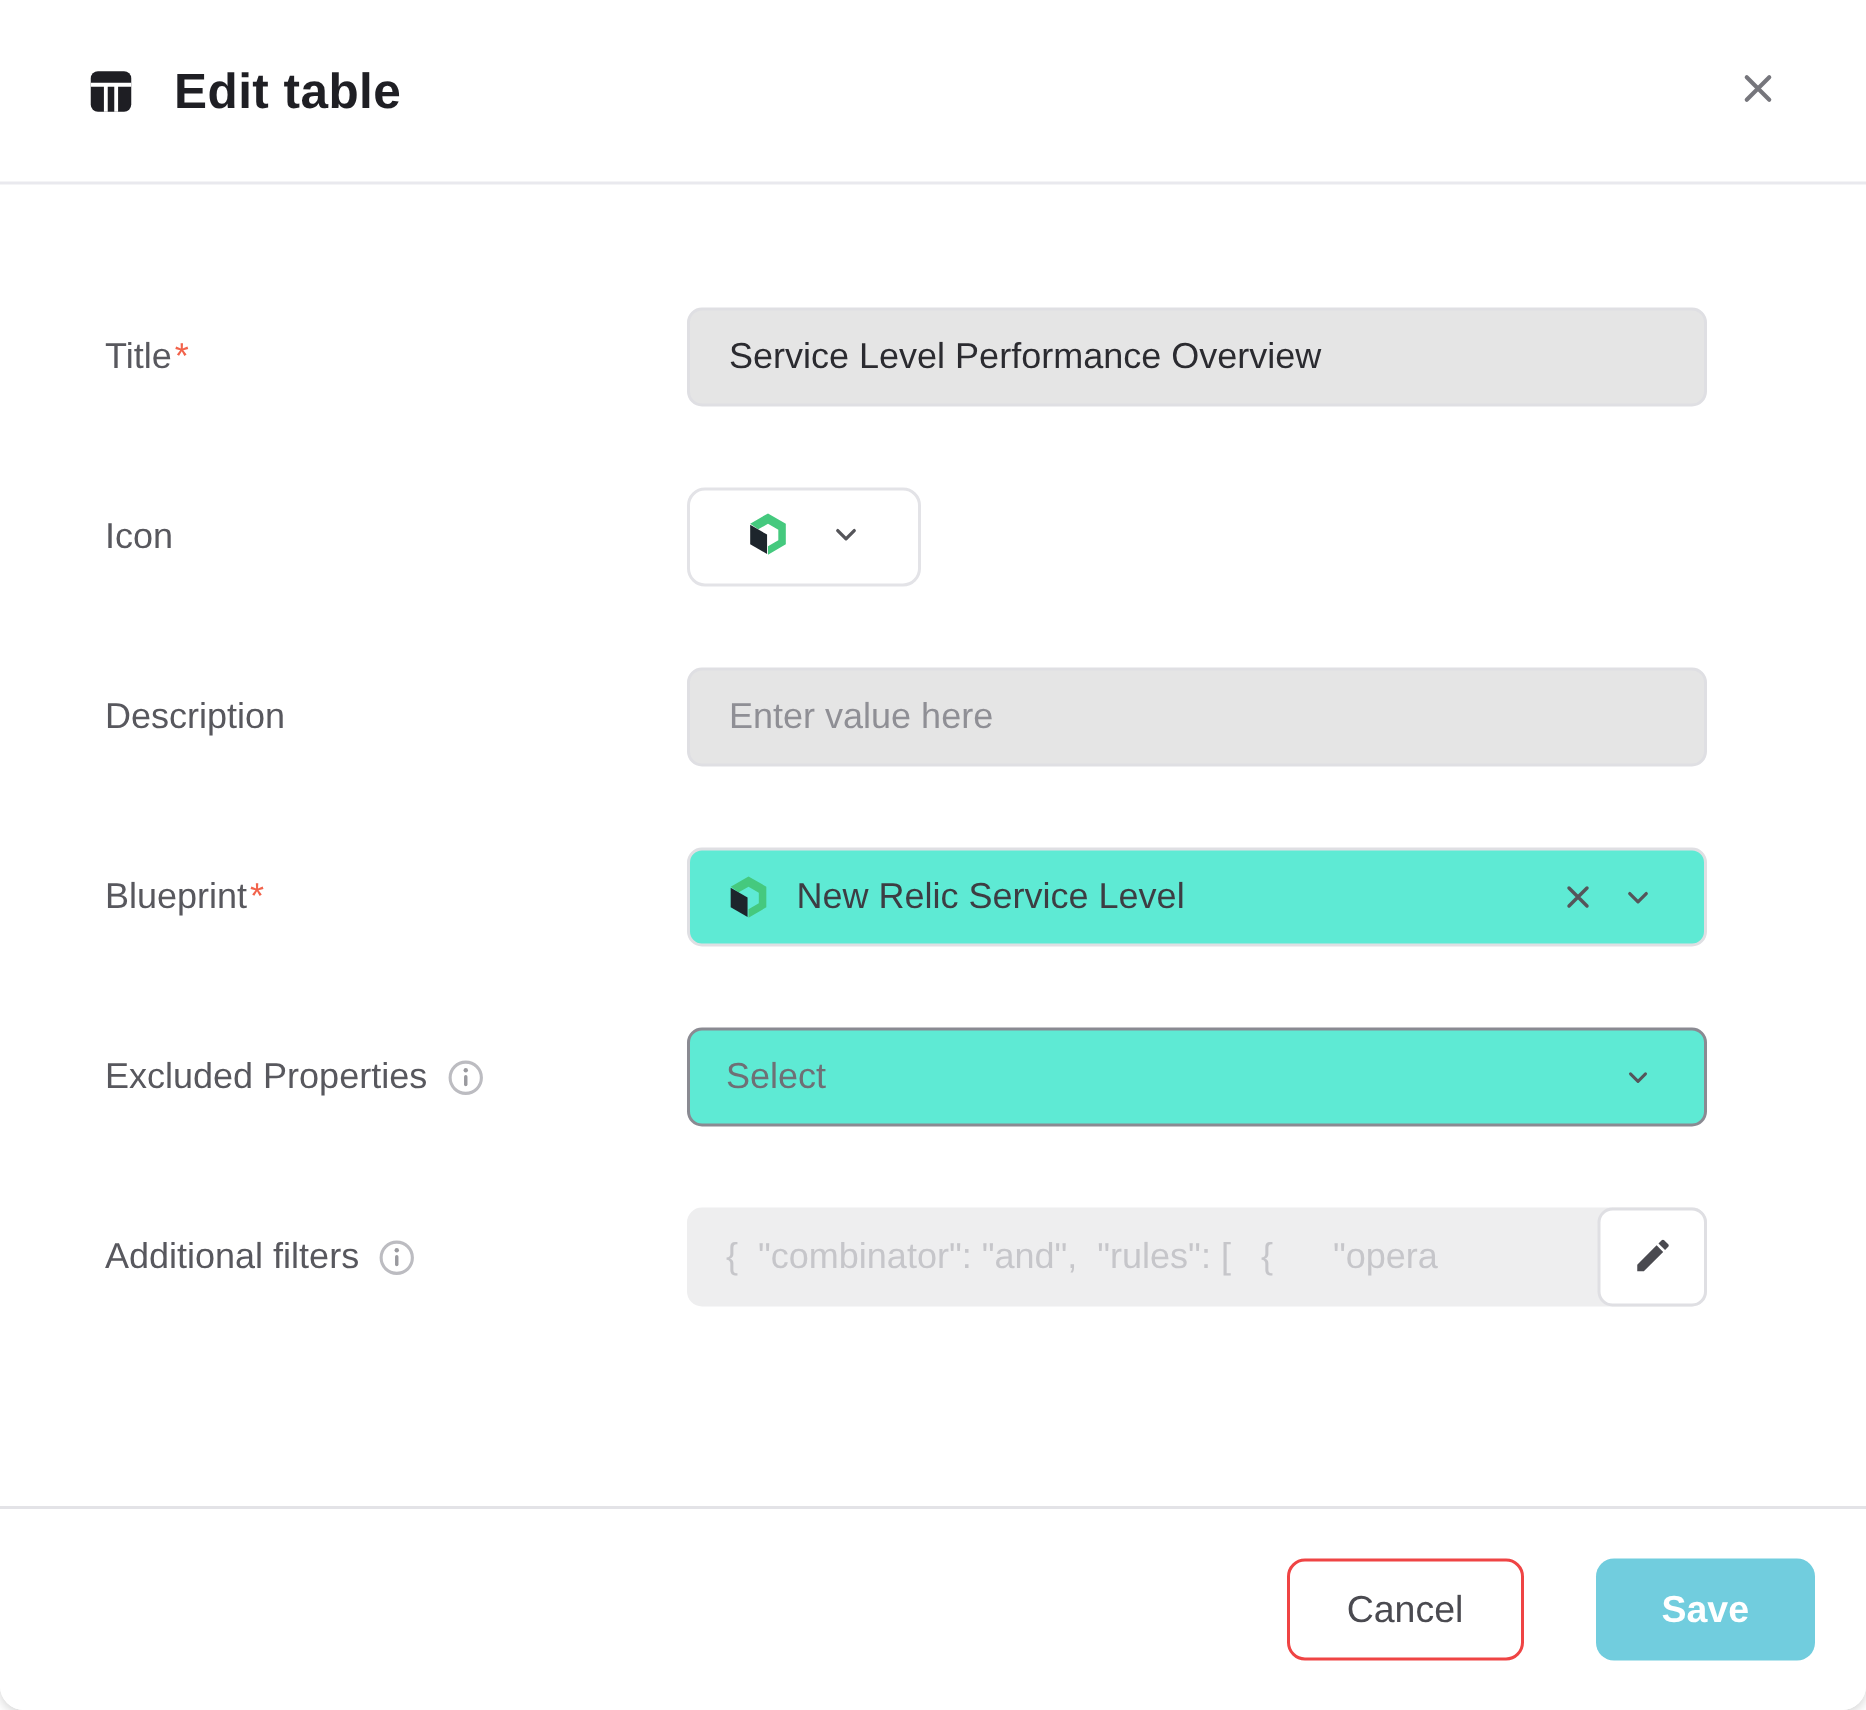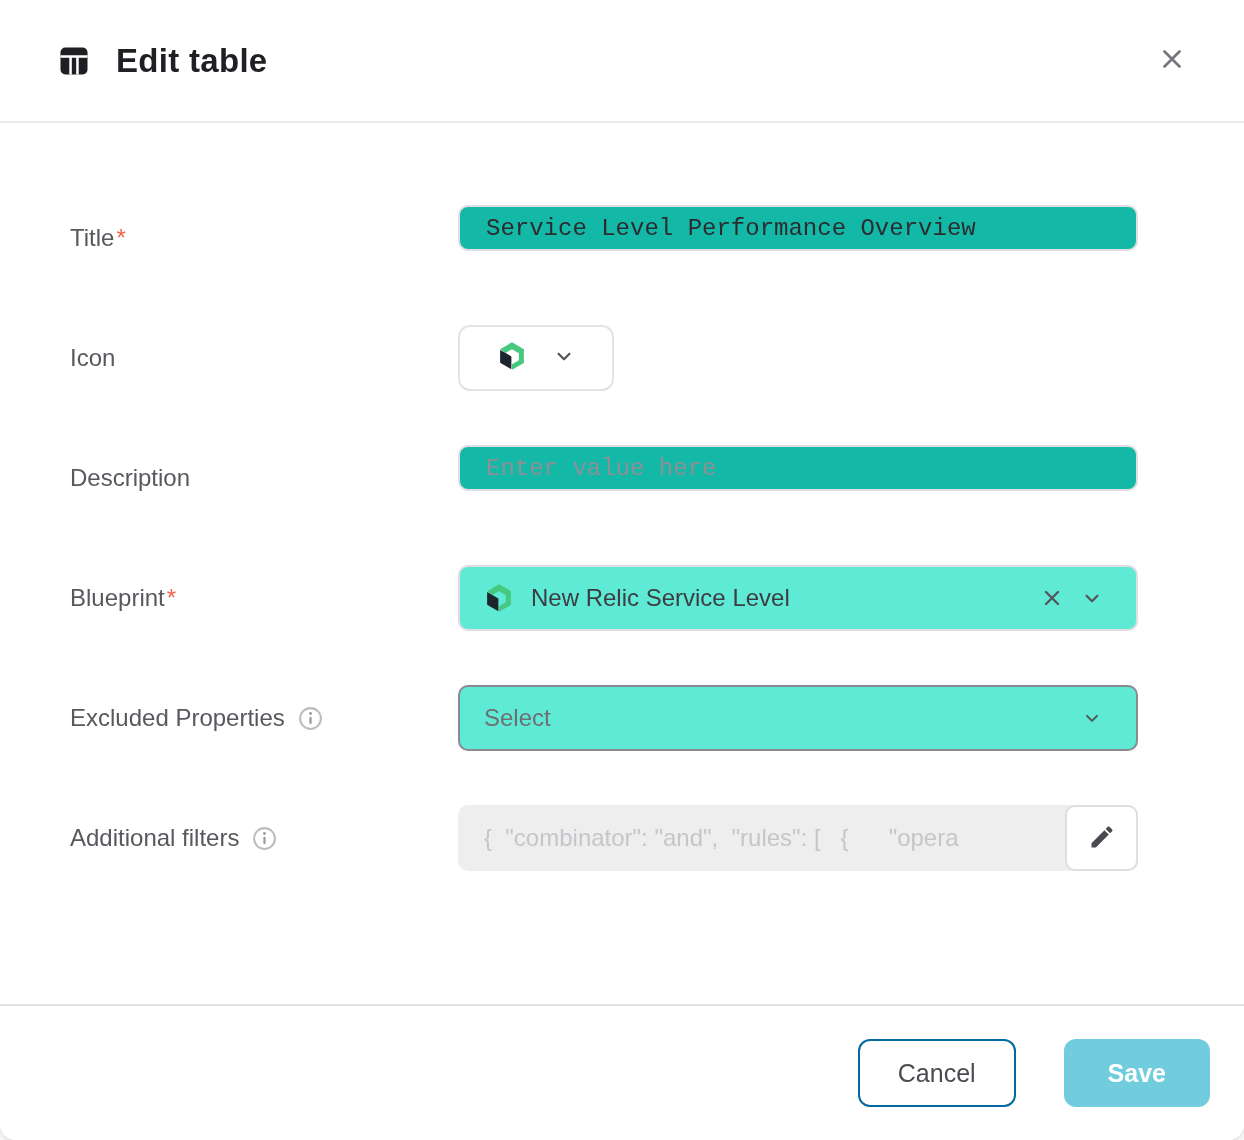--- a/index.html
+++ b/index.html
@@ -44,25 +44,25 @@
   .row-label {
     width: 388px; flex: none;
     font-size: 24px; color: #58585e;
     display: flex; align-items: center;
   }
   .required-mark { color: #f2634b; margin-left: 2px; font-size: 24px; }
   .info-icon { margin-left: 13px; display: inline-flex; cursor: pointer; }
   .field-area { width: 680px; flex: none; position: relative; height: 66px; }
 
   .text-input {
-    width: 100%; height: 46px;
+    width: 100%; height: 66px;
     border: 2px solid #dfdfe3; border-radius: 10px;
     padding: 0 26px; font-size: 24px; color: #2b2b30;
-    font-family: Liberation Mono, monospace;
-    background: #14b8a6; outline: none;
+    font-family: Liberation Sans, sans-serif;
+    background: #e5e5e5; outline: none;
   }
   .text-input::placeholder { color: #8f8f95; }
 
   .icon-dropdown {
     width: 156px; height: 66px;
     border: 2px solid #e3e3e7; border-radius: 12px;
     background: #fff; cursor: pointer;
     display: flex; align-items: center; justify-content: center; gap: 26px;
   }
 
@@ -105,21 +105,21 @@
     display: flex; align-items: center; justify-content: flex-end;
     gap: 48px; padding-right: 34px;
     background: #fff;
   }
   .btn {
     height: 68px; border-radius: 12px; font-size: 25px;
     font-family: "Liberation Sans", "DejaVu Sans", sans-serif;
     cursor: pointer; padding: 0 38px;
     display: flex; align-items: center; justify-content: center;
   }
-  .btn-cancel { background: #fff; border: 2px solid #0369a1; color: #4a4a50; }
+  .btn-cancel { background: #fff; border: 2px solid #ef4444; color: #4a4a50; }
   .btn-save { background: #71cdde; border: none; color: #fff; padding: 0 44px; font-weight: bold; }
 </style>
 </head>
 <body>
 
 <div class="modal">
 
   <div class="modal-header">
     <span class="header-icon">
       <svg width="36" height="36" viewBox="0 0 24 24">

